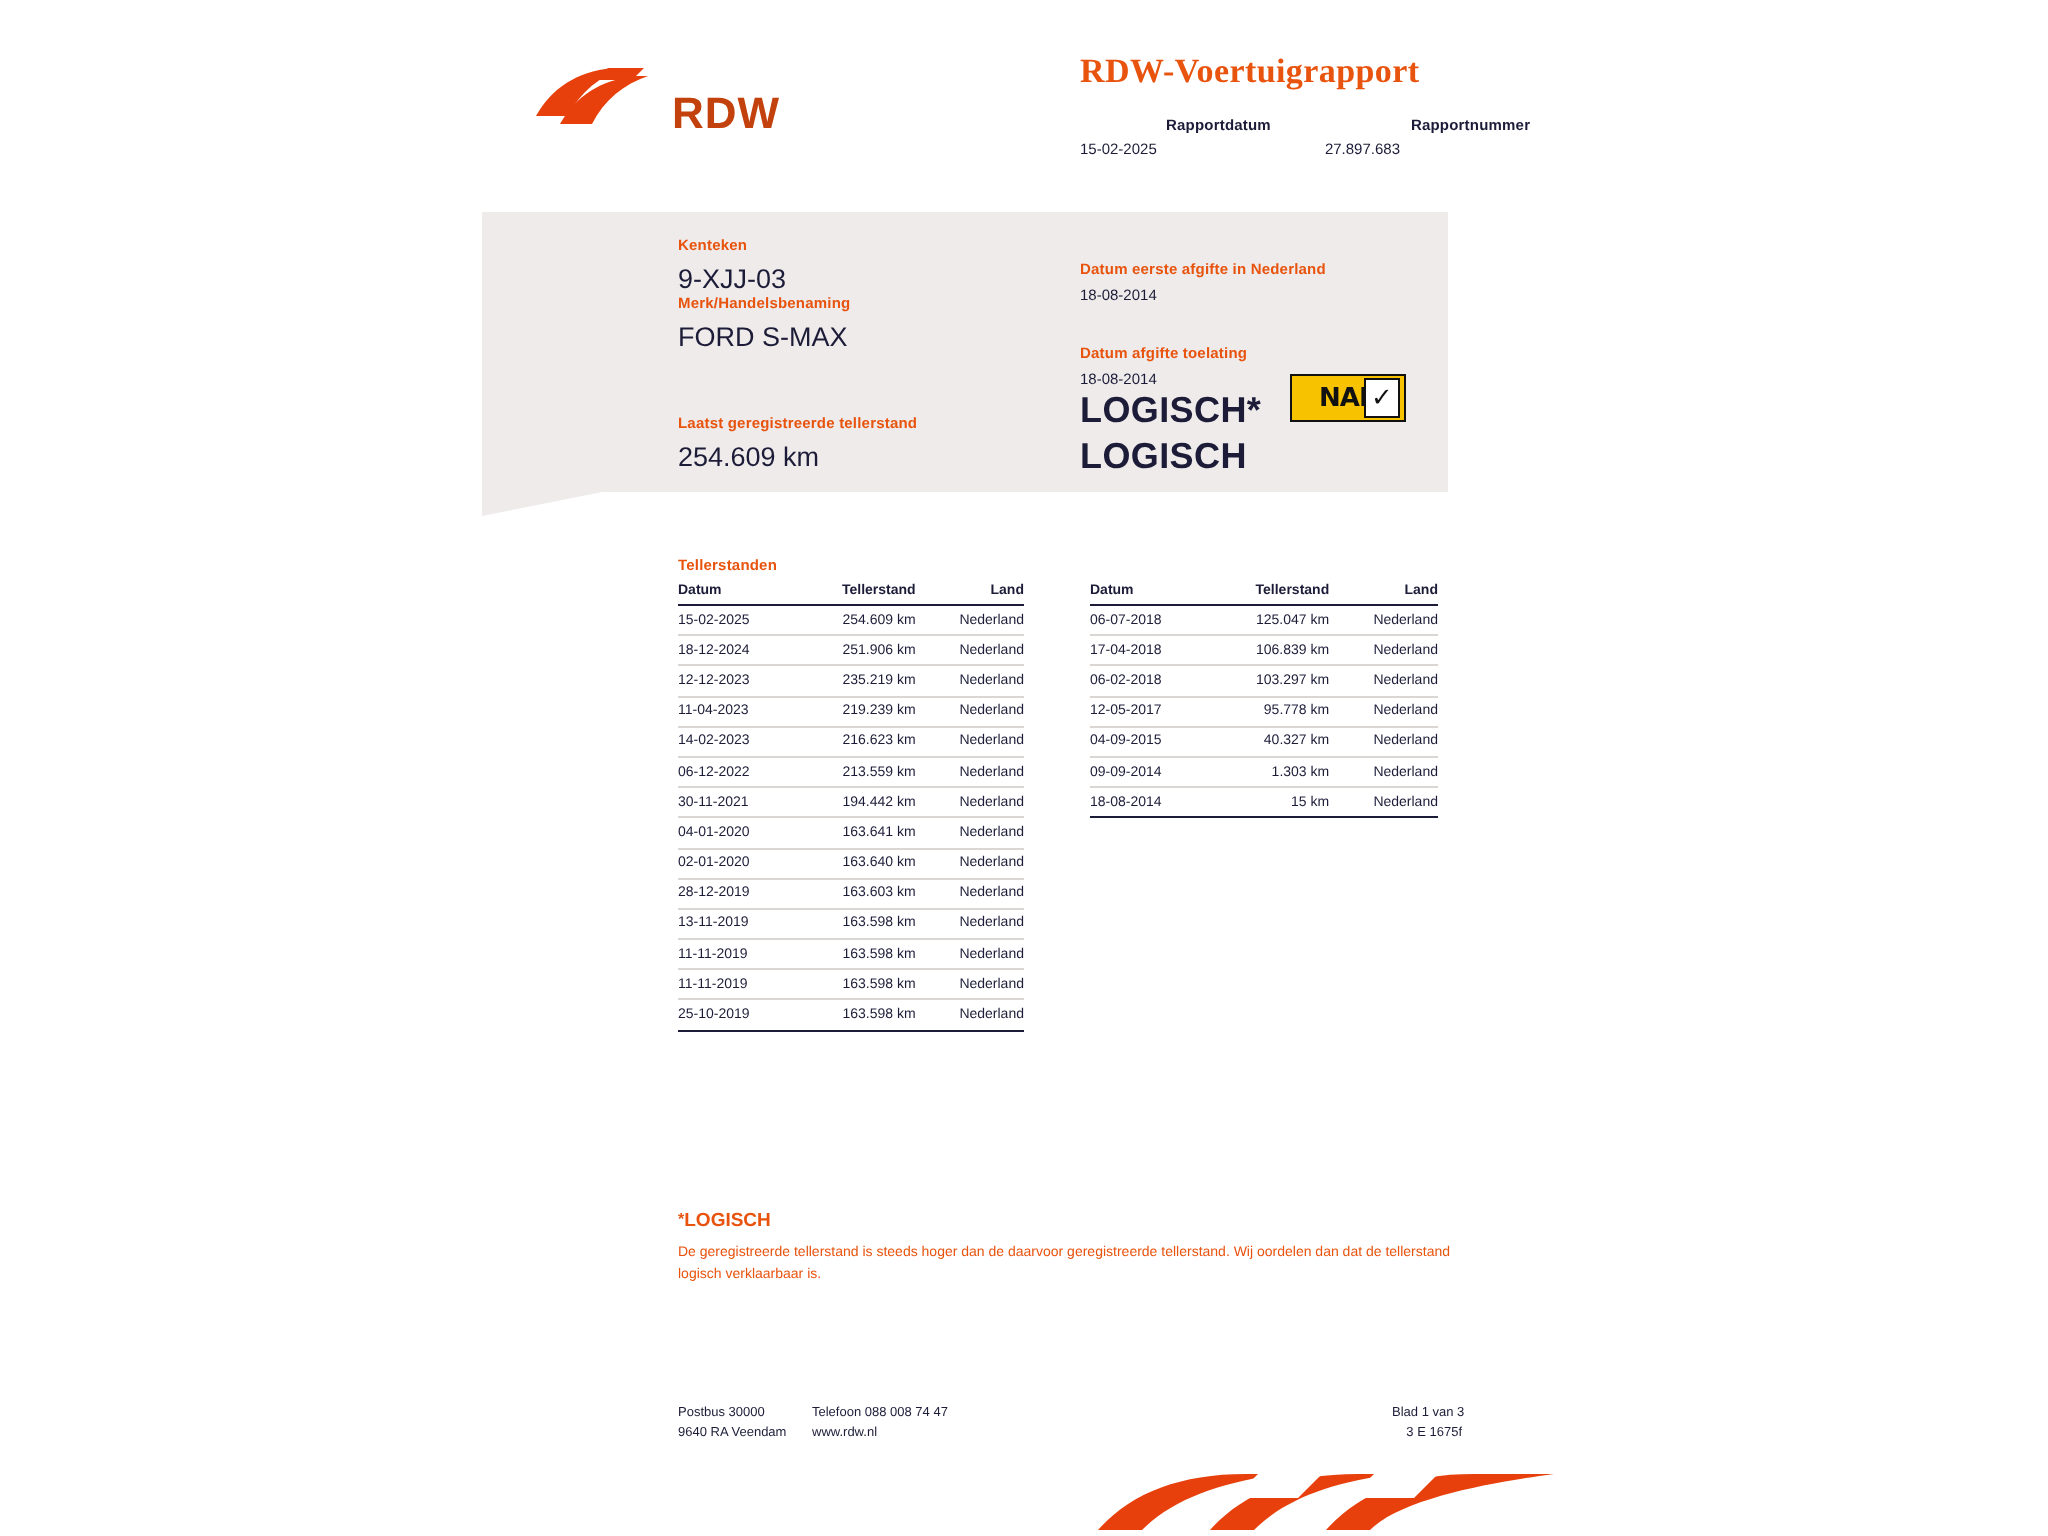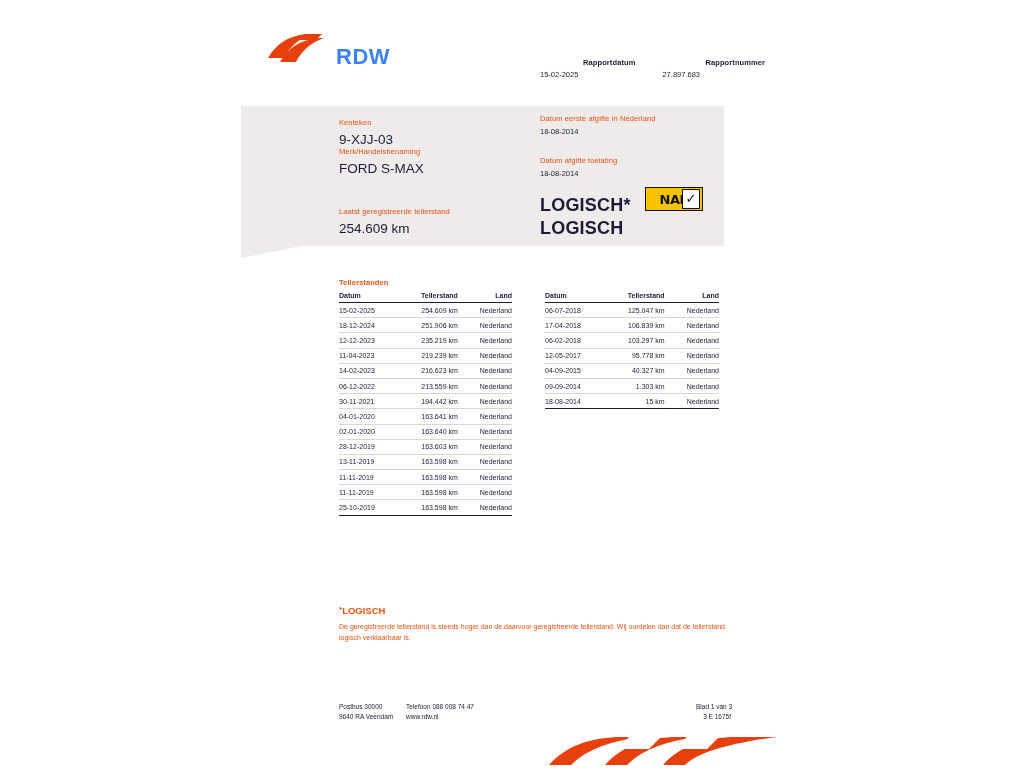--- a/index.html
+++ b/index.html
@@ -35,21 +35,21 @@
     left: 0; top: 10px;
     width: 62px; height: 32px;
   }
   .logo-text {
     position: absolute;
     left: 70px;
     top: 22px;
     font-size: 22px;
     font-weight: bold;
     letter-spacing: 0.5px;
-    color: #3b82f6;
+    color: #c2410c;
   }
   .report-title {
     position: absolute;
     left: 540px;
     top: 26px;
     font-family: "Liberation Serif", serif;
     font-size: 17px;
     font-weight: bold;
     color: #e8530e;
     letter-spacing: 0.2px;
@@ -88,21 +88,21 @@
     left: 241px;
     top: 246px;
     width: 0;
     height: 0;
     border-left: 0 solid transparent;
     border-top: 12px solid #eeebea;
     border-right: 60px solid transparent;
   }
   .field-label {
     font-size: 7.5px;
-    font-weight: normal;
+    font-weight: bold;
     color: #e8530e;
     letter-spacing: 0.1px;
   }
   .field-value-lg {
     font-size: 13.5px;
     color: #1c1c38;
     margin-top: 5px;
   }
   .field-value-sm {
     font-size: 7.5px;
@@ -111,21 +111,21 @@
   }
   .col-left {
     position: absolute;
     left: 98px;
     top: 12px;
     width: 190px;
   }
   .col-right {
     position: absolute;
     left: 299px;
-    top: 8px;
+    top: 24px;
     width: 190px;
   }
   .gap-a { }
   .gap-b { margin-top: 20px; }
   .gap-c { margin-top: 31px; }
 
   .oordeel {
     position: absolute;
     left: 299px;
     top: 88px;
@@ -263,20 +263,21 @@
 
   <div class="logo-wrap">
     <svg class="logo-mark" viewBox="0 0 62 32">
       <path d="M2 26 C10 12 22 4 40 2 L46 2 C34 6 24 14 18 26 Z" fill="#e8400c"></path>
       <path d="M14 30 C22 16 34 8 52 6 L58 6 C46 10 36 18 30 30 Z" fill="#e8400c"></path>
       <path d="M38 2 L56 2 L50 8 L32 8 Z" fill="#e8400c"></path>
     </svg>
     <div class="logo-text">RDW</div>
   </div>
 
+  <div class="report-title">RDW-Voertuigrapport</div>
 
   <div class="meta">
     <div class="meta-block">
       <div class="meta-label">Rapportdatum</div>
       <div class="meta-value">15-02-2025</div>
     </div>
     <div class="meta-block">
       <div class="meta-label">Rapportnummer</div>
       <div class="meta-value">27.897.683</div>
     </div>

